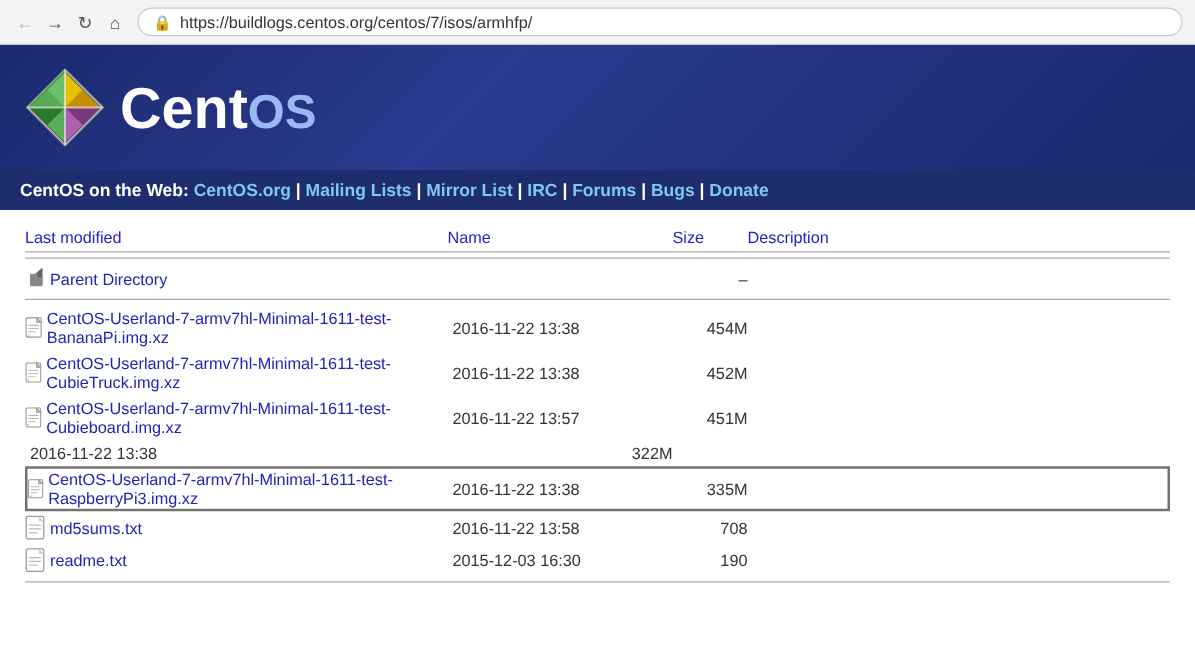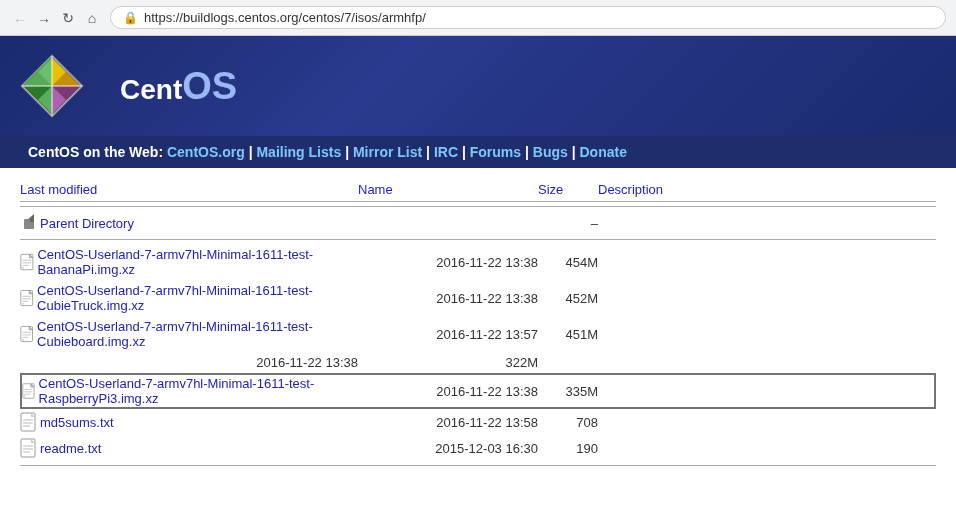--- a/index.html
+++ b/index.html
@@ -59,21 +59,21 @@
       gap: 12px;
     }
     .logo-diamond {
       width: 64px;
       height: 64px;
     }
 
     
     .nav-bar {
       background: #1e2d6e;
-      padding: 8px 28px;
+      padding: 8px 16px;
       color: #fff;
       font-size: 14px;
       font-weight: bold;
     }
     .nav-bar a {
       color: #7ec8f7;
       text-decoration: none;
       font-weight: bold;
     }
     .nav-label { color: #fff; }
@@ -106,21 +106,21 @@
     }
     .file-name-cell {
       display: flex;
       align-items: center;
       gap: 2px;
     }
     .file-name-cell a {
       color: #2222bb;
       text-decoration: none;
     }
-    .col-modified { color: #333; padding-left: 4px; text-align: right; }
+    .col-modified { color: #333; padding-left: 4px; }
     .col-size { color: #333; text-align: right; }
     .col-desc { color: #333; padding-left: 12px; }
 
     .separator-row {
       border-top: 1px solid #aaa;
       margin: 4px 0;
     }
   </style>
 </head>
 <body>
@@ -164,21 +164,21 @@
       <polygon points="32,4 46,18 32,32" fill="#e8c000"></polygon>
       <polygon points="46,18 60,32 32,32" fill="#c49000"></polygon>
 
       <polygon points="32,32 60,32 46,46" fill="#7a3a7a"></polygon>
       <polygon points="32,32 46,46 32,60" fill="#b060b0"></polygon>
 
       <line x1="2" y1="32" x2="62" y2="32" stroke="white" stroke-width="1.5" opacity="0.6"></line>
       <line x1="32" y1="2" x2="32" y2="62" stroke="white" stroke-width="1.5" opacity="0.6"></line>
     </svg>
     <div>
-      <span style="color:#fff; font-size:28px; font-weight:bold; font-family: Arial, sans-serif; margin-left: 24px;">Cent</span><span style="color:#9bb8f5; font-size:38px; font-weight:bold; font-family: Arial, sans-serif; text-align: center;">OS</span>
+      <span style="color:#fff; font-size:46px; font-weight:bold; font-family: Arial, sans-serif;">Cent</span><span style="color:#9bb8f5; font-size:38px; font-weight:bold; font-family: Arial, sans-serif; text-align: center;">OS</span>
     </div>
   </div>
 </div>
 
 <div class="nav-bar">
   <span class="nav-label">CentOS on the Web:</span>
   <a href="#"> CentOS.org</a>
   <span> | </span>
   <a href="#">Mailing Lists</a>
   <span> | </span>

